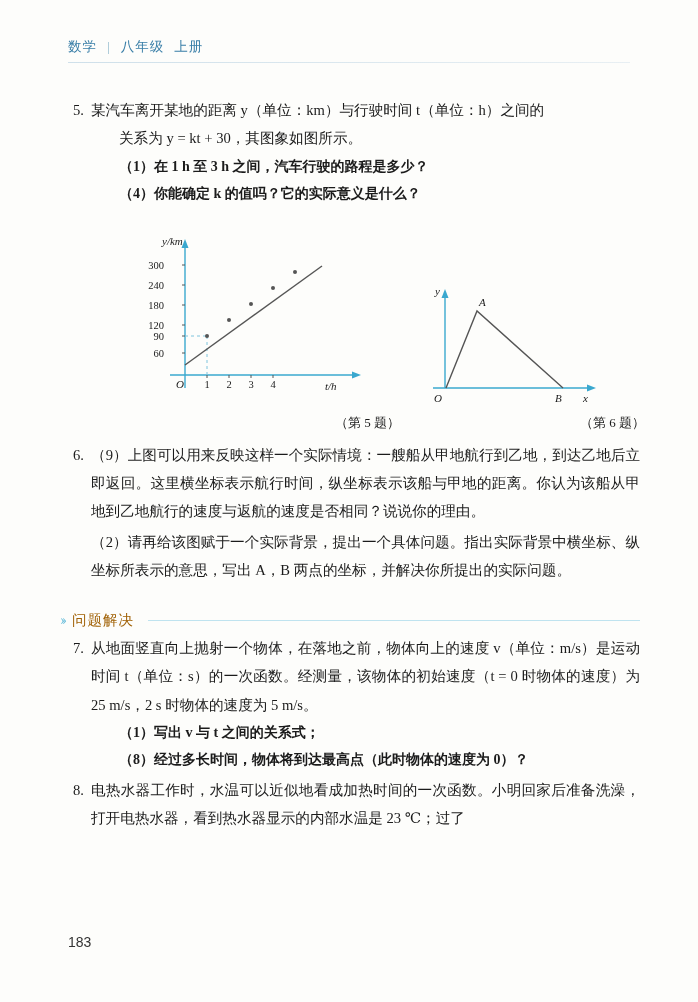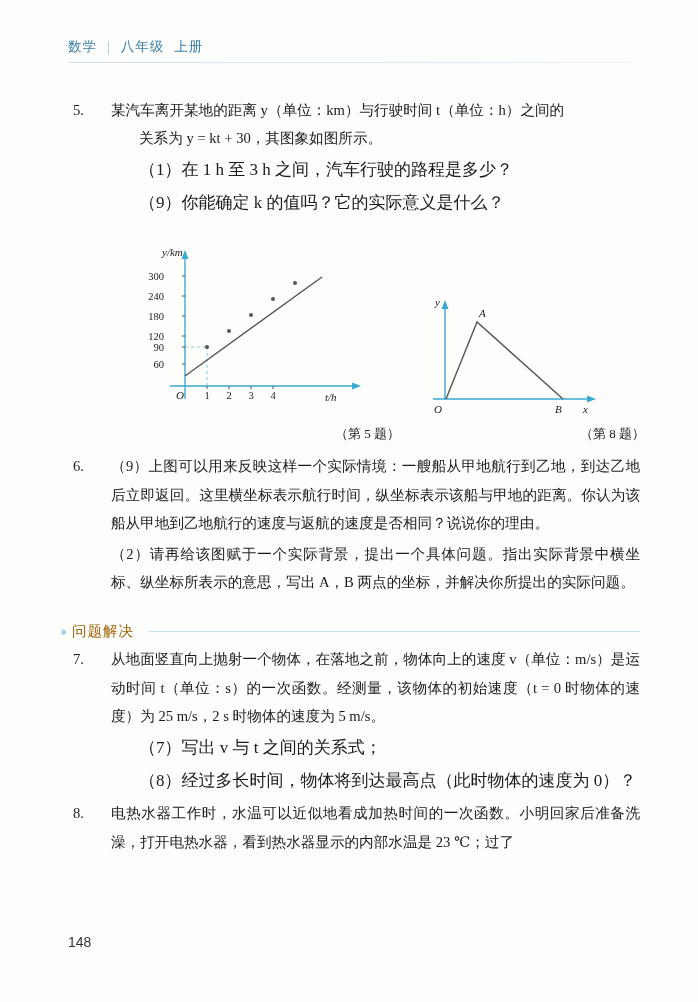--- a/index.html
+++ b/index.html
@@ -39,26 +39,27 @@
     display:flex;
     margin-bottom:2px;
     font-size:14.6px;
     line-height:1.95;
   }
   .item .num{
     width:24px;flex:none;text-align:right;
     padding-right:7px;
     font-family:"Liberation Serif",serif;
   }
-  .item .txt{flex:1;text-align:justify;margin-left:20px;}
+  .item .txt{flex:1;text-align:justify;}
   .sub{
     text-indent:0;
     padding-left:28px;
-    font-size:17px;
+    font-size:14px;
     line-height:1.95;
+    font-weight:bold;
   }
   
   .figwrap{
     position:relative;
     height:190px;
     margin-top:25px;
   }
   .figcap{
     text-align:right;
     font-size:13px;
@@ -99,21 +100,21 @@
   <div class="runhead-rule"></div>
 
   <div class="content">
 
     <div class="item">
       <div class="num">5.</div>
       <div class="txt">
         <div>某汽车离开某地的距离 y（单位：km）与行驶时间 t（单位：h）之间的</div>
         <div style="padding-left:28px">关系为 y = kt + 30，其图象如图所示。</div>
         <div class="sub">（1）在 1 h 至 3 h 之间，汽车行驶的路程是多少？</div>
-        <div class="sub">（9）你能确定 k 的值吗？它的实际意义是什么？</div>
+        <div class="sub">（4）你能确定 k 的值吗？它的实际意义是什么？</div>
       </div>
     </div>
 
     <div class="figwrap">
 
       <div class="fig1">
         <svg width="260" height="175" viewBox="0 0 260 175">
 
           <line x1="45" y1="155" x2="45" y2="12" stroke="#3aa8cf" stroke-width="1.4"></line>
           <polygon points="45,6 41.5,15 48.5,15" fill="#3aa8cf"></polygon>
@@ -171,21 +172,21 @@
           <polygon points="30,6 26.5,15 33.5,15" fill="#3aa8cf"></polygon>
           <line x1="18" y1="105" x2="175" y2="105" stroke="#3aa8cf" stroke-width="1.4"></line>
           <polygon points="181,105 172,101.5 172,108.5" fill="#3aa8cf"></polygon>
           <text x="20" y="12" font-size="11" fill="#1b1b1b" font-style="italic" font-family="Liberation Serif, serif">y</text>
           <text x="168" y="119" font-size="11" fill="#1b1b1b" font-style="italic" font-family="Liberation Serif, serif">x</text>
           <text x="19" y="119" font-size="11" fill="#1b1b1b" font-style="italic" font-family="Liberation Serif, serif">O</text>
           <polyline points="31,105 62,28 148,105" fill="none" stroke="#555" stroke-width="1.4"></polyline>
           <text x="64" y="23" font-size="11" fill="#1b1b1b" font-style="italic" font-family="Liberation Serif, serif">A</text>
           <text x="140" y="119" font-size="11" fill="#1b1b1b" font-style="italic" font-family="Liberation Serif, serif">B</text>
         </svg>
-        <div class="figcap">（第 8 题）</div>
+        <div class="figcap">（第 6 题）</div>
       </div>
 
     </div>
 
     <div class="item" style="margin-top:18px">
       <div class="num">6.</div>
       <div class="txt">
         <div style="text-indent:0">（9）上图可以用来反映这样一个实际情境：一艘船从甲地航行到乙地，到达乙地后立即返回。这里横坐标表示航行时间，纵坐标表示该船与甲地的距离。你认为该船从甲地到乙地航行的速度与返航的速度是否相同？说说你的理由。</div>
         <div style="text-indent:0;margin-top:2px">（2）请再给该图赋于一个实际背景，提出一个具体问题。指出实际背景中横坐标、纵坐标所表示的意思，写出 A，B 两点的坐标，并解决你所提出的实际问题。</div>
       </div>
@@ -194,26 +195,26 @@
     <div class="section">
       <span class="chev">››</span>
       <span class="stitle">问题解决</span>
       <span class="sline"></span>
     </div>
 
     <div class="item">
       <div class="num">7.</div>
       <div class="txt">
         <div>从地面竖直向上抛射一个物体，在落地之前，物体向上的速度 v（单位：m/s）是运动时间 t（单位：s）的一次函数。经测量，该物体的初始速度（t = 0 时物体的速度）为 25 m/s，2 s 时物体的速度为 5 m/s。</div>
-        <div class="sub">（7）写出 v 与 t 之间的关系式；</div>
+        <div class="sub">（1）写出 v 与 t 之间的关系式；</div>
         <div class="sub">（8）经过多长时间，物体将到达最高点（此时物体的速度为 0）？</div>
       </div>
     </div>
 
     <div class="item">
       <div class="num">8.</div>
       <div class="txt">电热水器工作时，水温可以近似地看成加热时间的一次函数。小明回家后准备洗澡，打开电热水器，看到热水器显示的内部水温是 23 ℃；过了</div>
     </div>
 
   </div>
 
-  <div class="pagenum">148</div>
+  <div class="pagenum">183</div>
 </div>
 
 </body></html>

